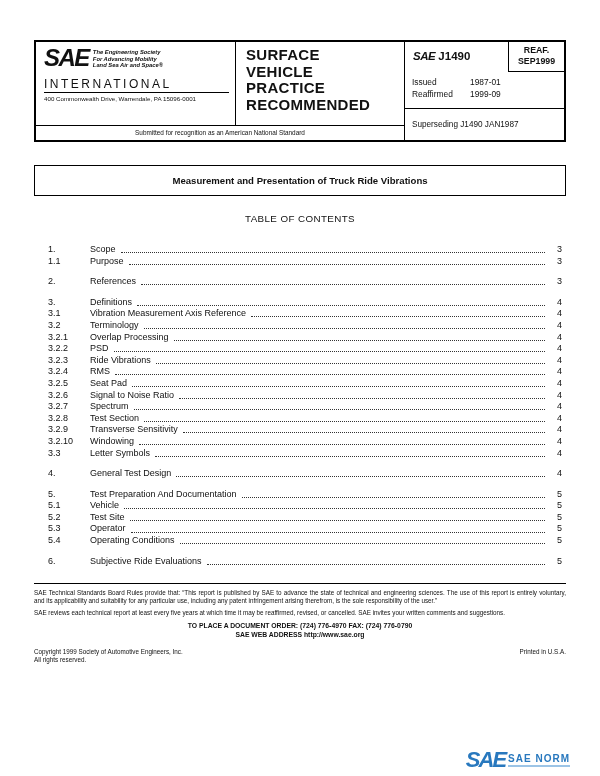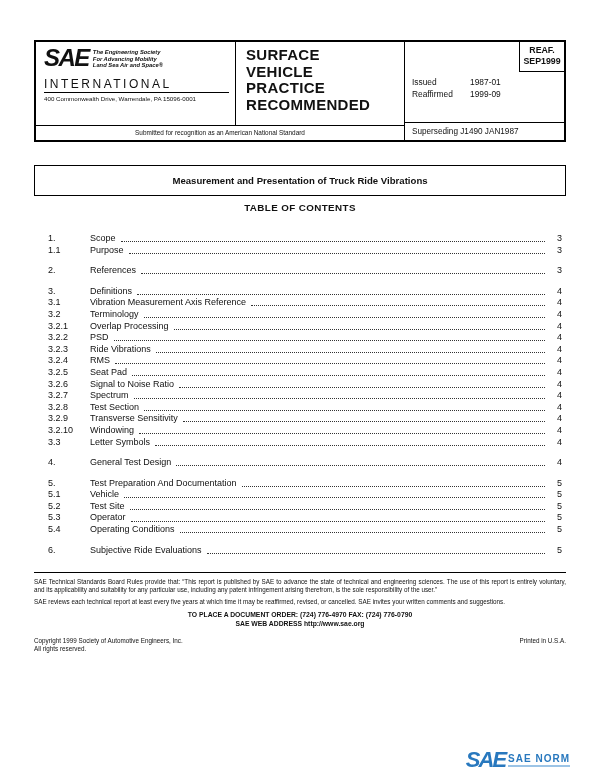--- a/index.html
+++ b/index.html
@@ -54,33 +54,33 @@
   .header-right {
     width: 160px;
     border-left: 1.5px solid #000;
     display: flex; flex-direction: column;
   }
   .right-row1 { display: flex; height: 30px; }
   .doc-id { padding: 8px 0 0 8px; font-size: 11.5px; font-weight: bold; white-space: nowrap; }
   .doc-id .prefix { font-style: italic; font-weight: 900; letter-spacing: -0.5px; }
   .reaf-box {
     margin-left: auto;
-    width: 45px;
+    width: 56px;
     border-left: 1.5px solid #000;
     border-bottom: 1.5px solid #000;
     text-align: center;
     font-weight: bold; font-size: 8.8px; line-height: 11px;
     padding-top: 3px;
   }
   .right-row2 { flex: 1; padding: 5px 7px 2px 7px; }
   .date-row { display: flex; font-size: 8.4px; line-height: 11.5px; }
   .date-row .dlabel { width: 58px; flex: none; }
   .right-row3 {
     border-top: 1.5px solid #000;
-    font-size: 8.2px; padding: 4px 7px;
+    font-size: 8.2px; padding: 11px 7px;
     white-space: nowrap;
   }
 
   
   .title-box {
     margin-top: 23px;
     border: 1.5px solid #000;
     text-align: center;
     font-weight: bold; font-size: 9.6px;
     padding: 9px 4px;
@@ -89,22 +89,22 @@
   
   .foreword {
     margin-top: 26px;
     font-size: 9px; line-height: 11.2px;
     text-align: justify;
   }
   .foreword .fw-label { font-weight: bold; font-style: italic; }
 
   
   .toc-heading {
-    margin-top: 6px;
-    text-align: center; font-weight: bold; font-size: 9.8px; letter-spacing: 0.4px;
+    margin-top: 17px;
+    text-align: center; font-weight: normal; font-size: 9.8px; letter-spacing: 0.4px;
   }
   .toc-list { margin-top: 20px; padding: 0 4px 0 14px; font-size: 9px; }
   .toc-row { display: flex; line-height: 11.6px; }
   .toc-row.gap { margin-top: 9px; }
   .toc-num { width: 42px; flex: none; }
   .toc-label { flex: none; padding-right: 2px; white-space: nowrap; }
   .toc-dots { flex: 1; margin: 0 3px 2.5px 3px; border-bottom: 1.3px dotted #333; }
   .toc-page { width: 14px; text-align: right; flex: none; }
 
   
@@ -163,20 +163,24 @@
           <div>PRACTICE</div>
           <div>RECOMMENDED</div>
         </div>
       </div>
 
       <div class="ansi-bar">Submitted for recognition as an American National Standard</div>
     </div>
 
     <div class="header-right">
       <div class="right-row1">
+        <div class="doc-id">
+          <span class="prefix">SAE</span>
+          <span>J1490</span>
+        </div>
         <div class="reaf-box">
           <div>REAF.</div>
           <div>SEP1999</div>
         </div>
       </div>
 
       <div class="right-row2">
         <div class="date-row">
           <span class="dlabel">Issued</span>
           <span>1987-01</span>

